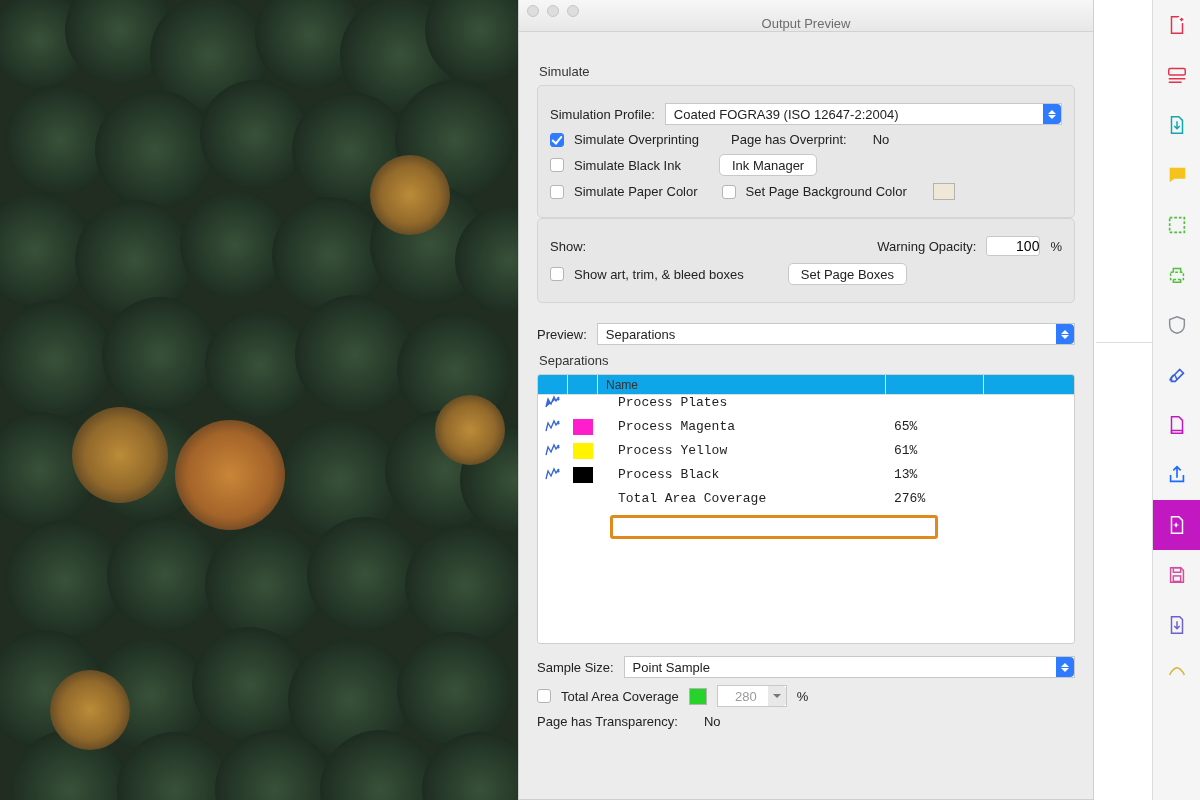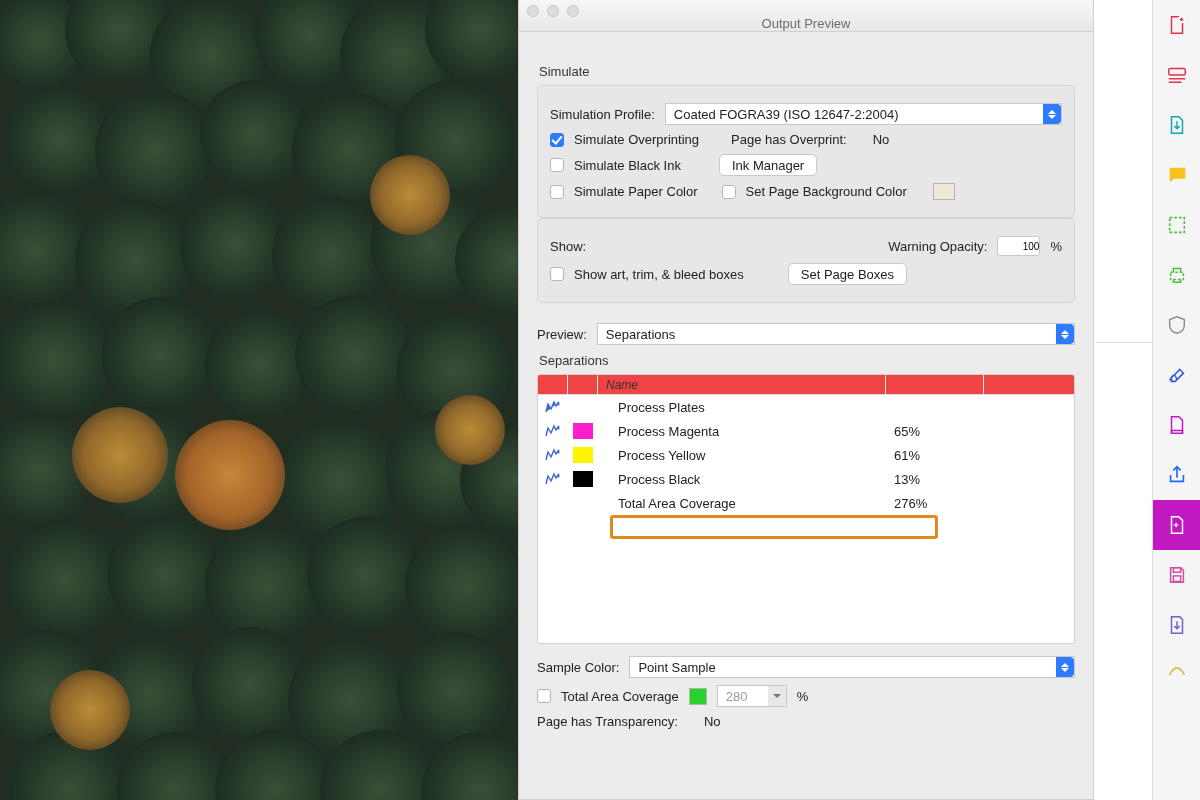--- a/index.html
+++ b/index.html
@@ -46,50 +46,50 @@
             border-right:4px solid transparent; border-bottom:4px solid #fff; margin-bottom:1px; }
   .select .arrows::after { content:""; border-left:4px solid transparent;
             border-right:4px solid transparent; border-top:4px solid #fff; }
 
   .select.gray .arrows { background:#e8e8e8; }
   .select.gray .arrows::before { border-bottom-color:#777; }
   .select.gray .arrows::after  { border-top-color:#777; display:none; }
   .select.gray .arrows { flex-direction:row; }
   .select.gray .arrows::before { display:none; }
   .select.gray .arrows::after  { display:block; }
-  .select.gray { color:#9a9a9a; }
+  .select.gray { color:#9a9a9a;justify-content:center; }
 
   input[type="checkbox"].mac { width:14px; height:14px; appearance:none;
             border:1px solid #b5b5b5; border-radius:3px; background:#fff; position:relative; }
   input[type="checkbox"].mac:checked { background:#2f7bff; border-color:#2f7bff; }
   input[type="checkbox"].mac:checked::after { content:""; position:absolute;
             left:3px; top:0px; width:4px; height:8px; border:2px solid #fff;
             border-top:none; border-left:none; transform:rotate(40deg); }
 
   .btn { height:22px; background:#fff; border:1px solid #c8c8c8;
          border-radius:5px; padding:0 12px; font-size:13px; display:inline-flex;
          align-items:center; }
 
-  .num { width:43px; height:20px; background:#fff; border:1px solid #c8c8c8;
-         border-radius:3px; text-align:right; padding:0 0; font-size:10px; }
+  .num { width:54px; height:20px; background:#fff; border:1px solid #c8c8c8;
+         border-radius:3px; text-align:right; padding:0 0; font-size:14px; }
 
   .swatch { width:22px; height:17px; border:1px solid #b3b3b3; display:inline-block; }
 
   
   .sep-table { background:#fff; border:1px solid #cfcfcf; border-radius:3px; overflow:hidden; }
-  .sep-head { display:flex; height:20px; border-bottom:1px solid #ddd; background:#ef4444;font-style:italic; }
+  .sep-head { display:flex; height:20px; border-bottom:1px solid #ddd; background:#0ea5e9; }
   .sep-head .hcol { border-right:1px solid #e3e3e3; display:flex; align-items:center;
                     padding:0 8px; font-size:12px; color:#333; }
   .sep-head .hcol:first-child { width:30px; padding:0; }
   .sep-head .hcol:nth-child(2){ width:30px; padding:0; border-right:1px solid #e3e3e3;}
   .sep-head .hcol:nth-child(3){ flex:1 1 auto; }
   .sep-head .hcol:nth-child(4){ width:98px; }
   .sep-head .hcol:last-child { width:90px; border-right:none; }
 
-  .sep-row { display:flex; align-items:center; height:24px; }
+  .sep-row { display:flex; height:24px;font-family:Liberation Mono, monospace; }
   .sep-row .c1 { width:30px; display:flex; justify-content:center; }
   .sep-row .c2 { width:30px; display:flex; justify-content:center; }
   .sep-row .c3 { flex:1 1 auto; padding-left:20px; }
   .sep-row .c4 { width:98px; }
   .sep-row .c5 { width:82px; text-align:left; }
 
   .eye { width:16px; height:14px; }
   .chip { width:20px; height:16px; display:inline-block; }
 
   .highlight-box { position:absolute; border:3px solid #e08a1e; border-radius:3px;
@@ -327,21 +327,21 @@
             <div class="c2"></div>
           <div class="c3">Total Area Coverage</div>
           <div class="c4">276%</div>
             <div class="c5"></div>
         </div>
 
         <div class="highlight-box" style="left:72px; top:140px; width:328px; height:24px;"></div>
       </div>
 
       <div class="row" style="margin-top:12px">
-        <label class="txt">Sample Color:</label>
+        <label class="txt">Sample Size:</label>
         <div class="select">
           <span>Point Sample</span>
           <span class="arrows"></span>
         </div>
       </div>
 
       <div class="row" style="margin-top:6px">
         <input type="checkbox" class="mac" style="">
         <label class="txt">Total Area Coverage</label>
         <span class="swatch" style="width:18px; background:#27d32a"></span>

